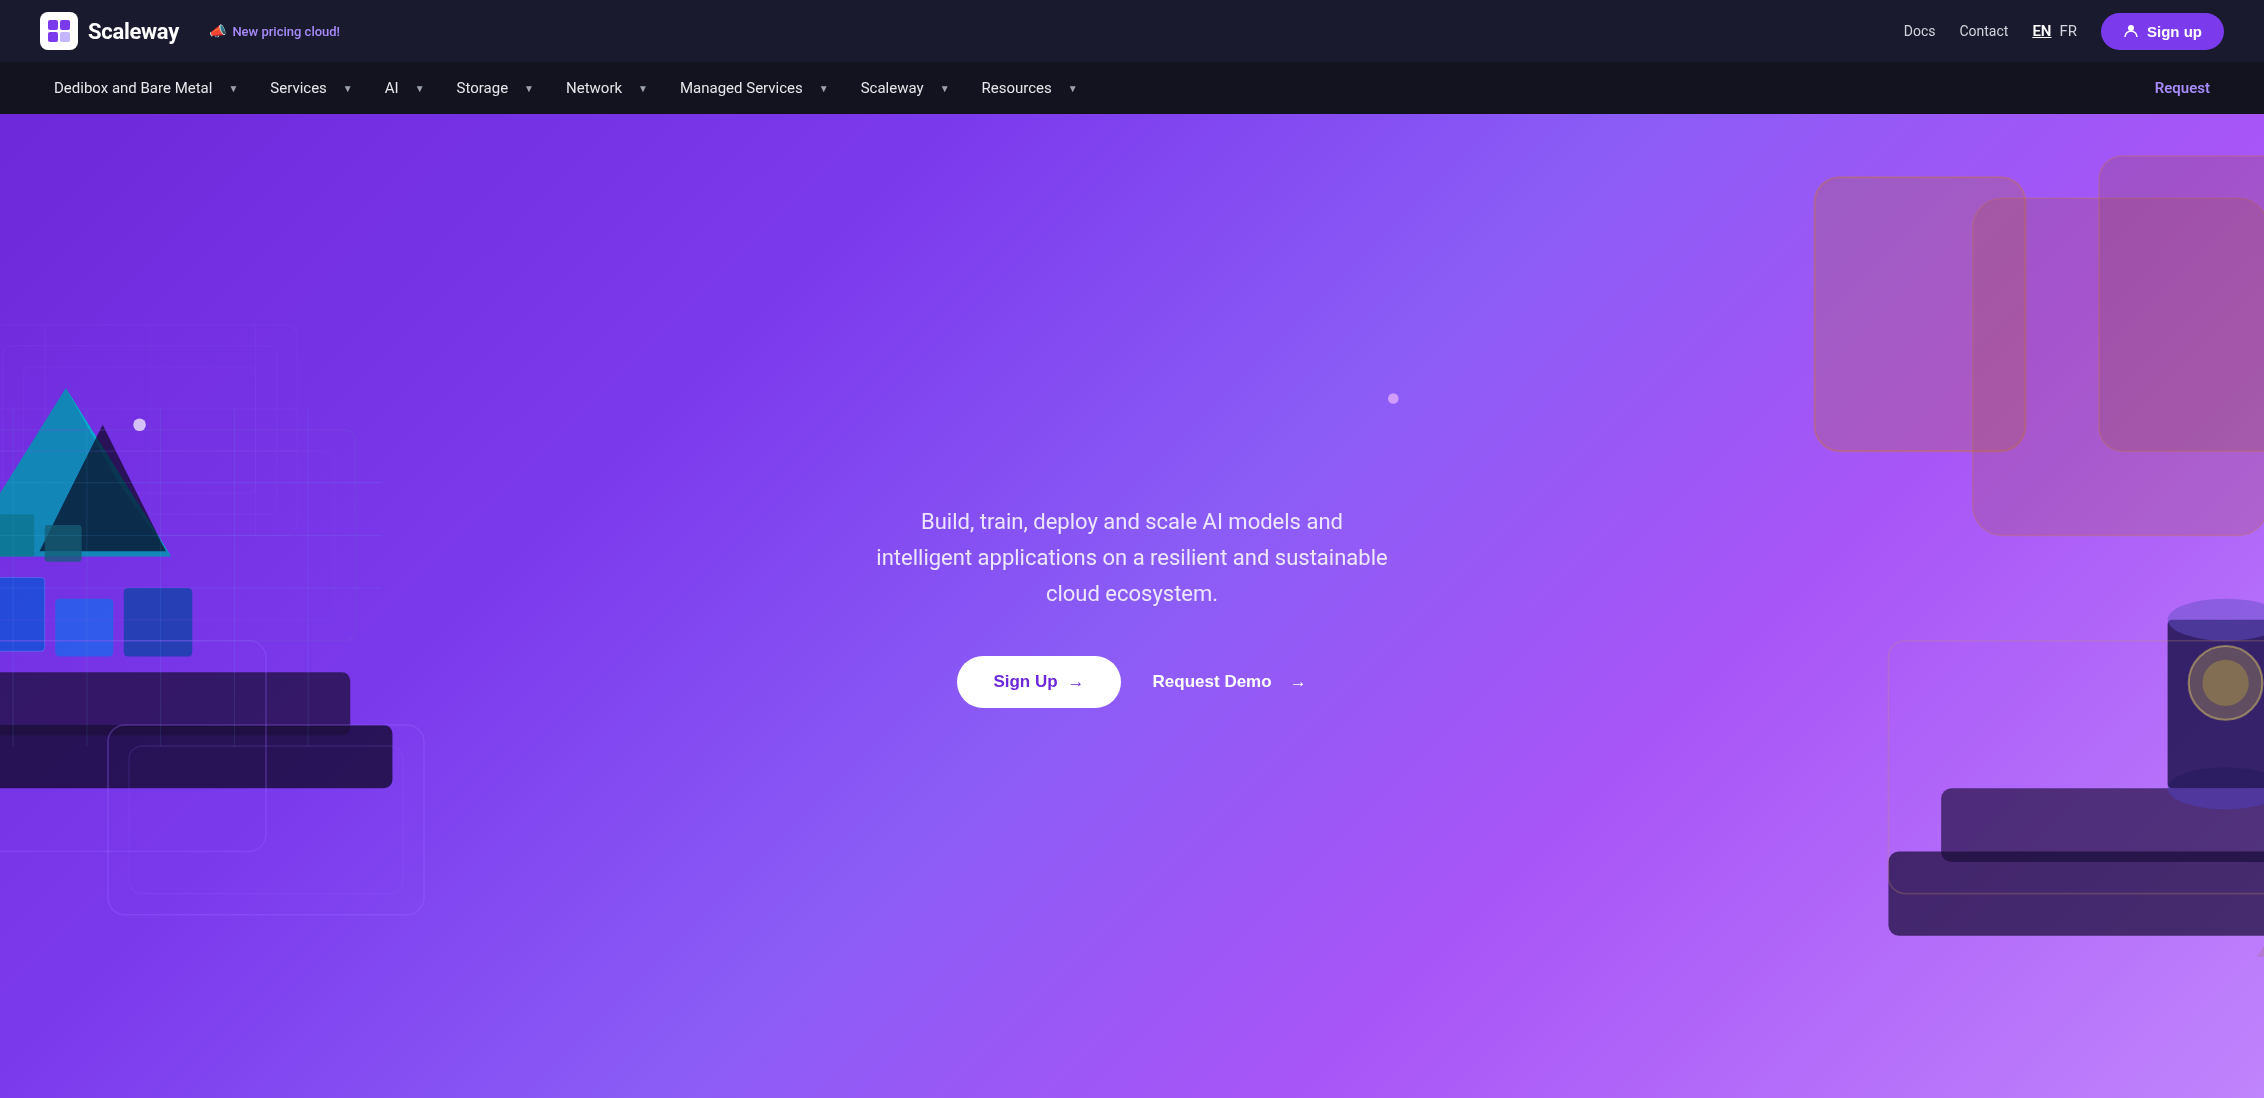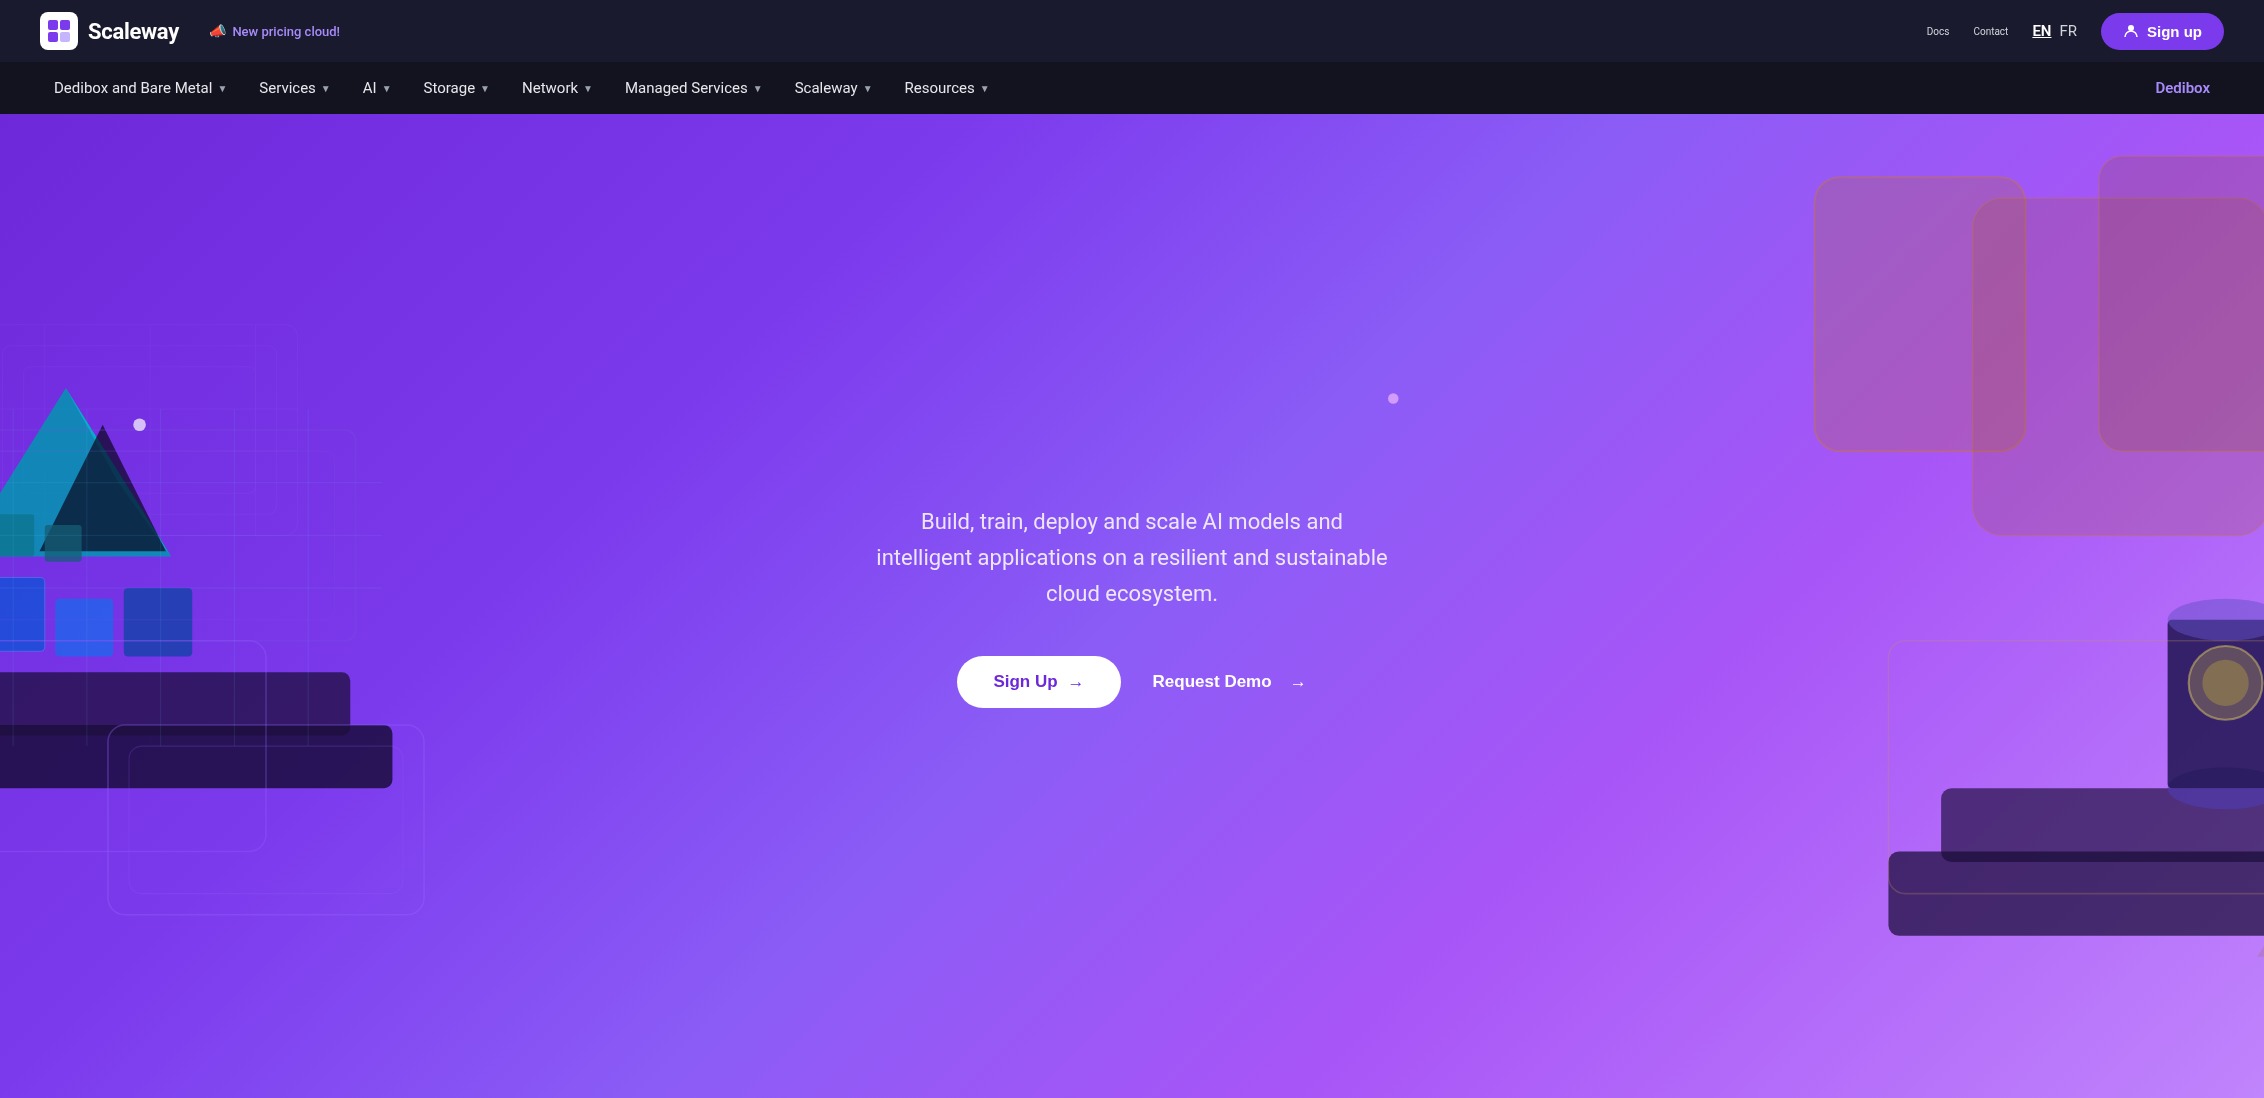--- a/index.html
+++ b/index.html
@@ -58,21 +58,21 @@
     .megaphone-icon {
       font-size: 14px;
     }
     .top-bar-right {
       display: flex;
       align-items: center;
       gap: 24px;
     }
     .top-bar-link {
       color: #d1d5db;
-      font-size: 10px;
+      font-size: 14px;
       text-decoration: none;
       cursor: pointer;
     }
     .lang-selector {
       display: flex;
       align-items: center;
       gap: 4px;
       color: #d1d5db;
       font-size: 15px;
     }
@@ -106,21 +106,21 @@
       position: relative;
       z-index: 100;
     }
     .nav-item {
       color: #e5e7eb;
       font-size: 15px;
       padding: 0 14px;
       height: 52px;
       display: flex;
       align-items: center;
-      gap: 5px;
+      gap: 16px;
       cursor: pointer;
       white-space: nowrap;
       text-decoration: none;
       text-align: center;
     }
     .nav-item.pricing {
       color: #a78bfa;
       font-weight: 600;
       margin-left: auto;
     }
@@ -275,21 +275,21 @@
   </a>
   <a class="nav-item">
     <span>Scaleway</span>
     <span class="chevron">▼</span>
   </a>
   <a class="nav-item">
     <span>Resources</span>
     <span class="chevron">▼</span>
   </a>
   <a class="nav-item pricing">
-    <span>Dedibox</span>
+    <span>Request</span>
   </a>
 </nav>
 
 <section class="hero">
 
   <svg class="deco-svg" viewBox="0 0 2264 934" preserveAspectRatio="xMidYMid slice" xmlns="http://www.w3.org/2000/svg">
 
     <g opacity="0.2" stroke="rgba(150,100,255,0.6)" stroke-width="1">
       <rect x="40" y="200" width="300" height="200" rx="12" fill="none"></rect>
       <rect x="60" y="220" width="260" height="160" rx="8" fill="none"></rect>

